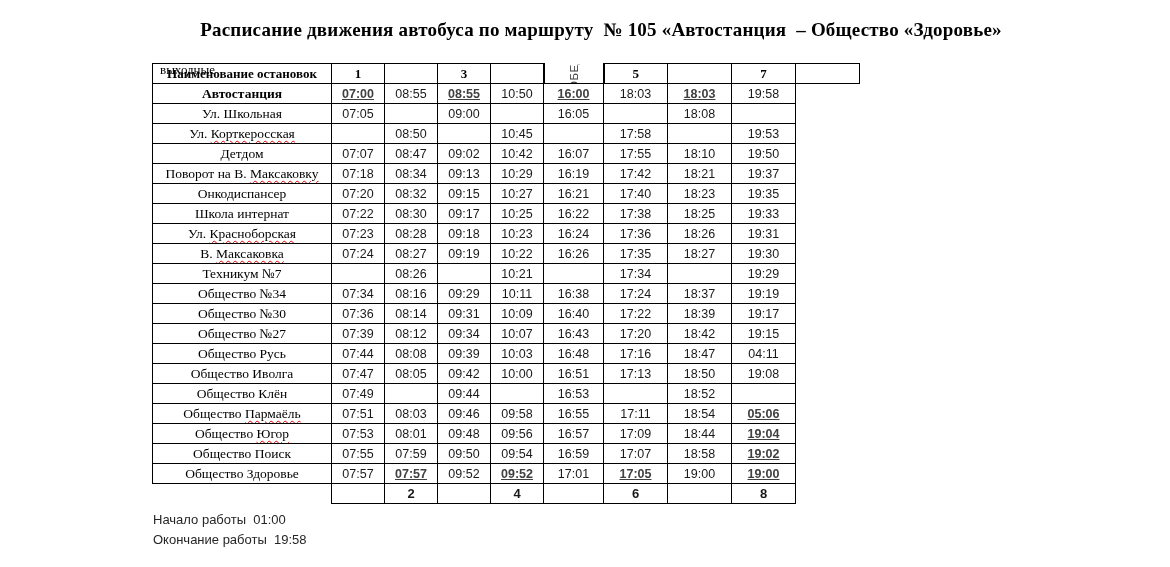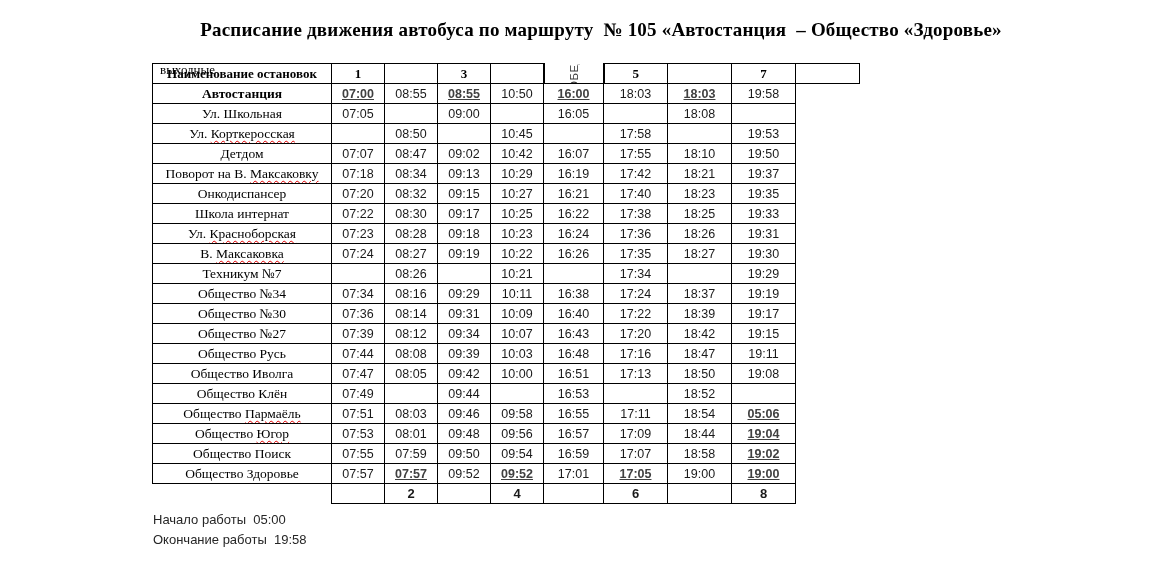--- a/index.html
+++ b/index.html
@@ -220,21 +220,21 @@
           </tr>
           <tr>
             <td class="stop">Общество Русь</td>
             <td class="time">07:44</td>
             <td class="time">08:08</td>
             <td class="time">09:39</td>
             <td class="time">10:03</td>
             <td class="time">16:48</td>
             <td class="time">17:16</td>
             <td class="time">18:47</td>
-            <td class="time">19:11</td>
+            <td class="time">04:11</td>
           </tr>
           <tr>
             <td class="stop">Общество Иволга</td>
             <td class="time">07:47</td>
             <td class="time">08:05</td>
             <td class="time">09:42</td>
             <td class="time">10:00</td>
             <td class="time">16:51</td>
             <td class="time">17:13</td>
             <td class="time">18:50</td>
@@ -303,15 +303,15 @@
             <td class="ftr-num">4</td>
             <td class="ftr-num"></td>
             <td class="ftr-num">6</td>
             <td class="ftr-num"></td>
             <td class="ftr-num">8</td>
           </tr>
         </tbody>
     </table>
   </div>
 
-  <div class="note" id="note-1">Начало работы  05:00</div>
+  <div class="note" id="note-1">Начало работы  01:00</div>
   <div class="note" id="note-2">Окончание работы  19:58</div>
 </div>
 
 </body></html>

